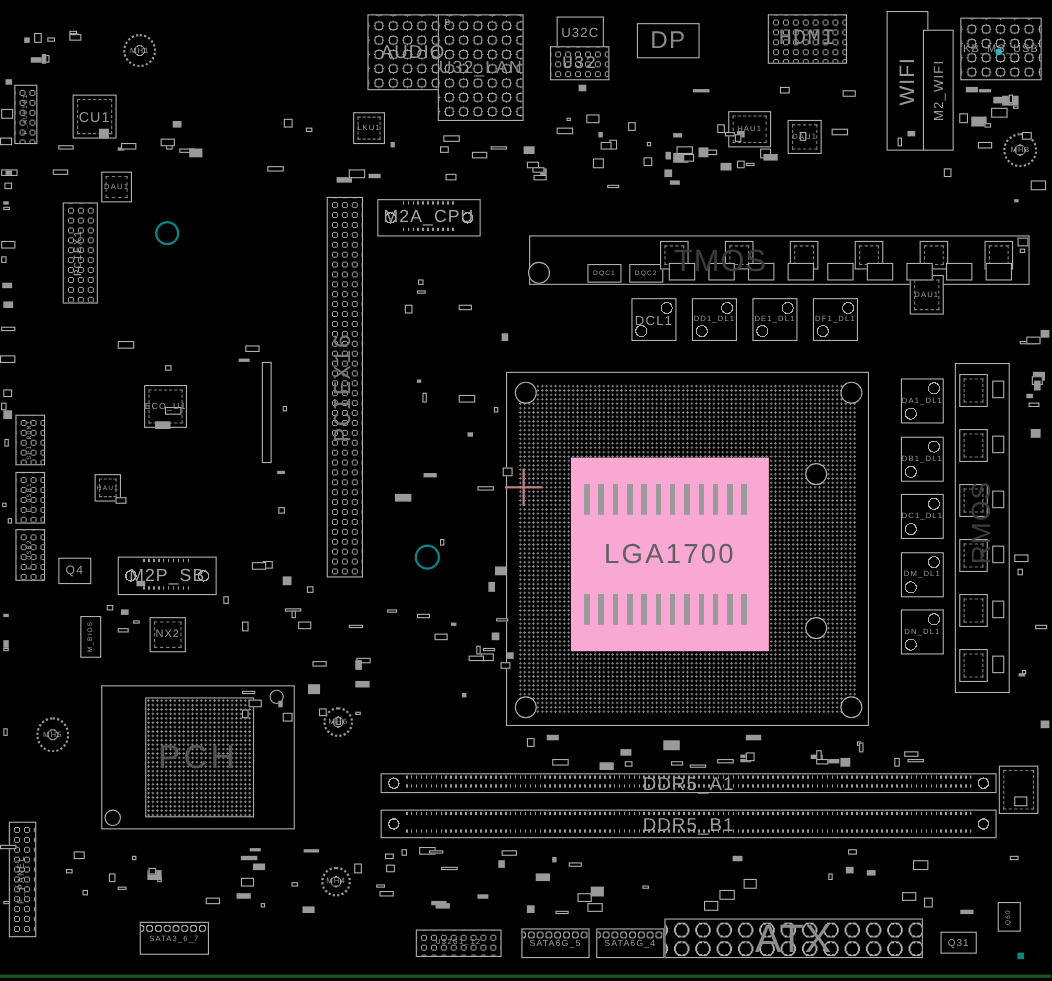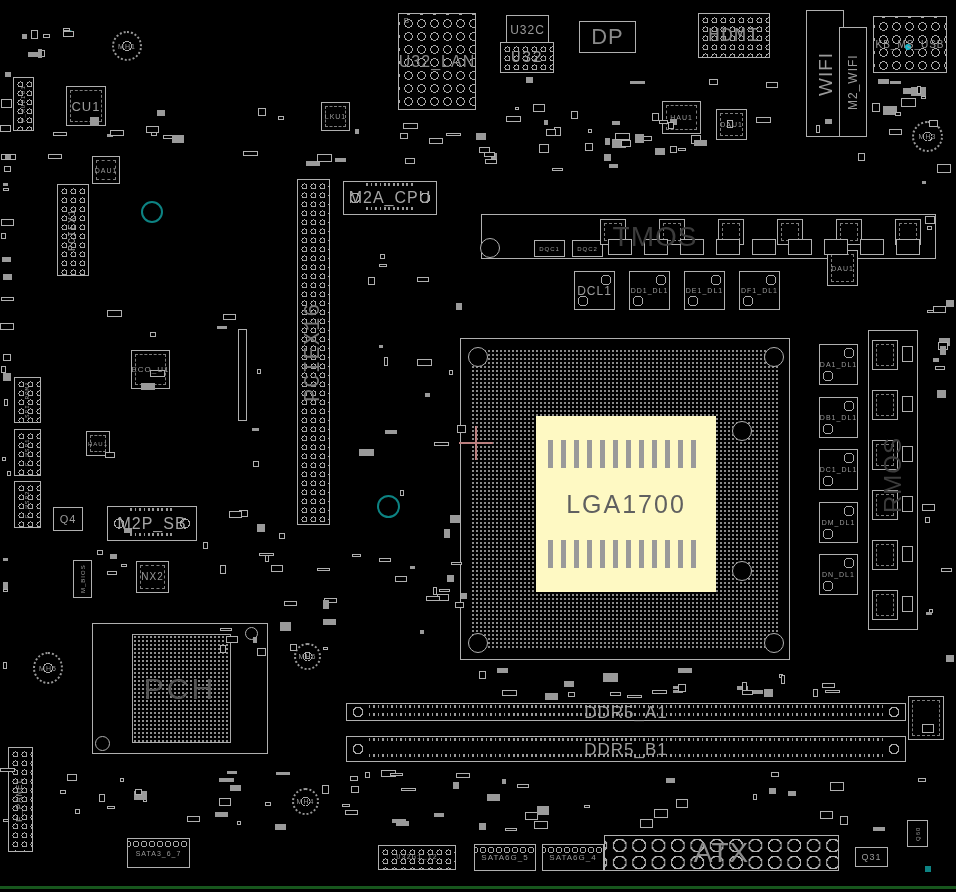--- a/index.html
+++ b/index.html
@@ -51,21 +51,21 @@
   .ring{border:2px solid var(--teal,#0d8383);border-radius:50%;background:transparent;}
   .dotc{background:var(--cyan,#18b7c9);border-radius:50%;}
   .tealsq{background:var(--teal,#0d8383);}
   .wring{position:absolute;border:1.5px solid #b0b0b0;border-radius:50%;background:#000;box-sizing:border-box;}
   .cross{background:
       linear-gradient(var(--crosshair,#bb7f7f),var(--crosshair,#bb7f7f)) 50% 0/2px 100% no-repeat,
       linear-gradient(var(--crosshair,#bb7f7f),var(--crosshair,#bb7f7f)) 0 50%/100% 2px no-repeat;}
   .socket{border:1px solid var(--outline,#b0b0b0);background:#000;}
   .socket .pins{position:absolute;inset:10px;
     background-image:radial-gradient(#8a8a8a .9px,transparent 1.05px);background-size:4px 4px;}
-  .socket .cavity{position:absolute;left:75px;top:77px;width:180px;height:176px;background:#fef9c3;}
+  .socket .cavity{position:absolute;left:58px;top:77px;width:180px;height:176px;background:#f9a8d4;}
   .socket .caps{position:absolute;left:12px;right:12px;height:28px;
     background:repeating-linear-gradient(90deg,#9a9a9a 0 5px,transparent 5px 13px);}
   .bga{position:absolute;border:1px solid #aaa;
     background-image:radial-gradient(#8f8f8f 1px,transparent 1.15px);background-size:4px 4px;}
   .edge-line{position:absolute;left:0;right:0;height:3px;background:var(--edge,#17561d);}
 </style>
 </head>
 <body>
 
 <div id="board">
@@ -136,20 +136,23 @@
       <span class="lbl" style="font-size: 10px;">NX2</span>
     </div>
     <div class="comp box" style="left: 73px; top: 560px; width: 19px; height: 38px;">
       <span class="lbl vert" style="font-size: 6px;">M_BIOS</span>
     </div>
     <div class="comp ring" style="left: 377px; top: 495px; width: 23px; height: 23px;"></div>
     <div class="comp holes holes-sm" style="left: 297px; top: 179px; width: 33px; height: 346px;">
       <span class="lbl vert" style="font-size: 22px; color: rgb(120, 120, 120);">PCIEX16</span>
     </div>
     <div class="comp box" style="left: 238px; top: 329px; width: 9px; height: 92px;"></div>
+    <div class="comp holes holes-md" style="left: 334px; top: 13px; width: 83px; height: 69px;">
+      <span class="lbl" style="font-size: 17px; color: rgb(154, 154, 154);">AUDIO</span>
+    </div>
     <div class="comp holes holes-md" style="left: 398px; top: 13px; width: 78px; height: 97px;">
       <span class="lbl" style="font-size: 16px; color: rgb(138, 138, 138);">U32_LAN</span>
     </div>
     <div class="comp ghost" style="left: 402px; top: 16px; width: 10px; height: 10px;">
       <span class="lbl" style="font-size: 8px;">B</span>
     </div>
     <div class="comp box" style="left: 506px; top: 15px; width: 43px; height: 29px;">
       <span class="lbl" style="font-size: 12px;">U32C</span>
     </div>
     <div class="comp holes holes-sm" style="left: 500px; top: 42px; width: 54px; height: 31px;">
@@ -257,21 +260,21 @@
     <div class="comp holes holes-sm" style="left: 378px; top: 845px; width: 78px; height: 25px;">
       <span class="lbl" style="font-size: 7px;">U32G1_12</span>
     </div>
     <div class="comp sata" style="left: 474px; top: 844px; width: 62px; height: 27px;">
       <span class="lbl" style="font-size: 8px;">SATA6G_5</span>
     </div>
     <div class="comp sata" style="left: 542px; top: 844px; width: 62px; height: 27px;">
       <span class="lbl" style="font-size: 8px;">SATA6G_4</span>
     </div>
     <div class="comp holes holes-lg" style="left: 604px; top: 835px; width: 235px; height: 36px;">
-      <span class="lbl" style="font-size: 28px; color: rgb(141, 141, 141);">ATX</span>
+      <span class="lbl" style="font-size: 36px; color: rgb(141, 141, 141);">ATX</span>
     </div>
     <div class="comp box" style="left: 855px; top: 847px; width: 33px; height: 20px;">
       <span class="lbl" style="font-size: 9px;">Q31</span>
     </div>
     <div class="comp box" style="left: 907px; top: 820px; width: 21px; height: 27px;">
       <span class="lbl vert" style="font-size: 6px;">Q60</span>
     </div>
     <div class="comp tealsq" style="left: 925px; top: 866px; width: 6px; height: 6px;"></div>
     <div class="comp qfp" style="left: 600px; top: 219px; width: 26px; height: 26px;"></div>
     <div class="comp qfp" style="left: 659px; top: 219px; width: 26px; height: 26px;"></div>

